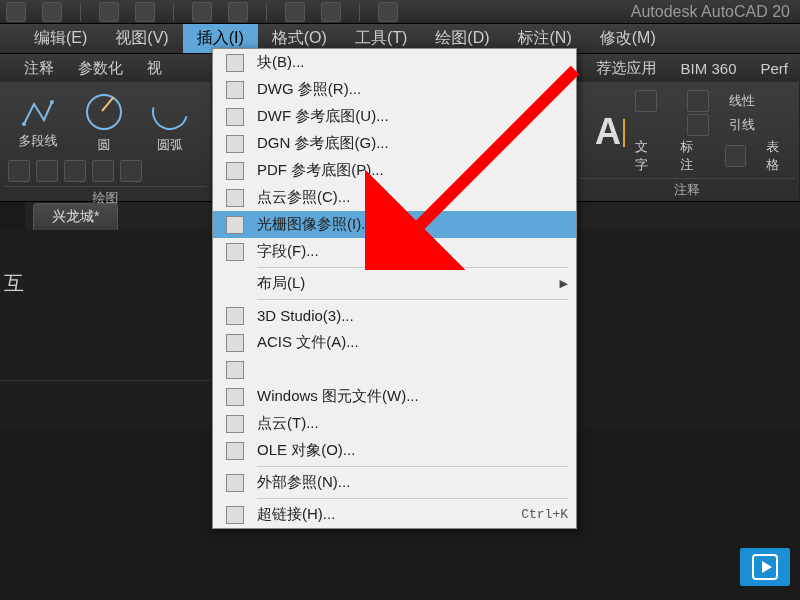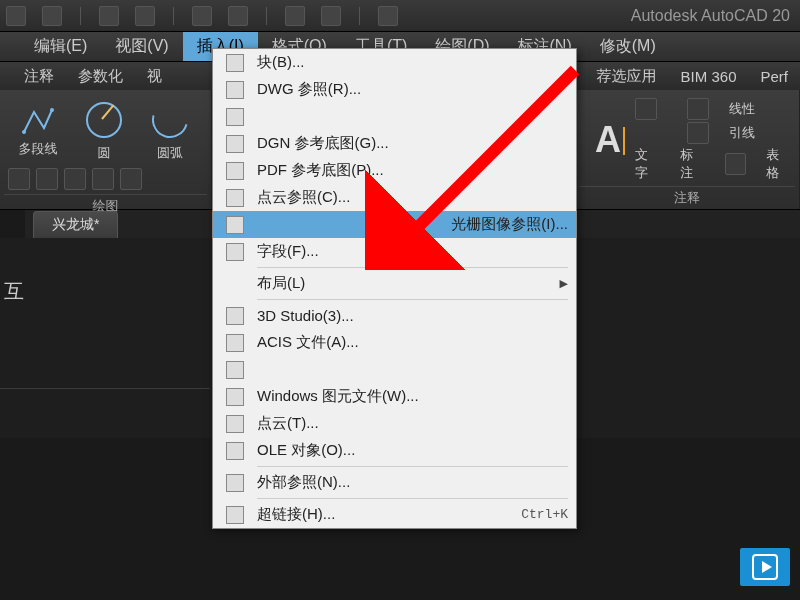--- a/index.html
+++ b/index.html
@@ -1,18 +1,18 @@
 <!DOCTYPE html>
 <html><head>
 <meta charset="utf-8">
 <style>
   * { margin: 0; padding: 0; box-sizing: border-box; font-family: "Microsoft YaHei", sans-serif; }
   body { background: #1a1a1a; width: 800px; height: 600px; overflow: hidden; position: relative; }
   
-  .toolbar-top { height: 32px; background: linear-gradient(#3a3a3a, #2a2a2a); display: flex; align-items: center; padding: 0 6px; gap: 16px; border-bottom: 1px solid #000; }
+  .toolbar-top { height: 24px; background: linear-gradient(#3a3a3a, #2a2a2a); display: flex; align-items: center; padding: 0 6px; gap: 16px; border-bottom: 1px solid #000; }
   .tool-btn { width: 20px; height: 20px; background: #444; border: 1px solid #555; border-radius: 2px; }
   .tool-sep { width: 1px; height: 18px; background: #555; margin: 0 2px; }
   .title-text { color: #999; font-size: 16px; margin-left: auto; margin-right: 4px; white-space: nowrap; }
 
   .menubar { height: 30px; background: linear-gradient(#3e3e3e, #2e2e2e); display: flex; align-items: center; padding-left: 20px; border-bottom: 1px solid #000; }
   .menu-item { color: #ccc; font-size: 16px; padding: 0 14px; height: 100%; display: flex; align-items: center; cursor: pointer; }
   .menu-item.open { background: #5ea7d8; color: #000; }
 
   .ribbon-tabs { height: 28px; background: linear-gradient(#3a3a3a, #2a2a2a); display: flex; align-items: center; padding-left: 12px; }
   .ribbon-tab { color: #ccc; font-size: 15px; padding: 0 12px; }
@@ -46,21 +46,21 @@
   .vline { position:absolute; left:0; top:150px; width:210px; height:1px; background:#3a3a3a; }
   .sidechar { position:absolute; left:4px; top:40px; color:#ccc; font-size:20px; }
 
   
   .dropdown { position: absolute; left: 212px; top: 48px; width: 365px; background: #f0f0f0; border: 1px solid #888; box-shadow: 2px 2px 8px rgba(0,0,0,0.5); z-index: 10; }
   .dd-item { display: flex; align-items: center; height: 27px; padding: 0 8px 0 0; font-size: 15px; color: #222; cursor: pointer; }
   .dd-item .dd-icon { width: 28px; display:flex; align-items:center; justify-content:center; margin: 0 8px; }
   .dd-item .dd-icon span { width: 18px; height: 18px; border: 1px solid #888; background: #ddd; display:block; }
   .dd-item .dd-label { flex: 1; }
   .dd-item .dd-sc { color: #555; font-size: 13px; font-family: Liberation Mono, monospace; }
-  .dd-item.hover { background: #5ea7d8; text-align: right; }
+  .dd-item.hover { background: #5ea7d8; }
   .dd-item.sub .arrow { color: #444; font-size: 11px; }
   .dd-sep { height: 1px; background: #ccc; margin: 2px 8px 2px 44px; }
 
   
   .red-arrow { position: absolute; left: 365px; top: 60px; z-index: 20; pointer-events: none; }
 
   
   .watermark { position: absolute; right: 10px; bottom: 14px; background: #1a8fd4; color: #fff; padding: 6px 12px; display: flex; align-items: center; gap: 8px; font-size: 20px; border-radius: 2px; }
   .watermark .play { width: 26px; height: 26px; border: 2px solid #fff; border-radius: 4px; display:flex; align-items:center; justify-content:center; }
   .watermark .play::after { content:""; border-left: 10px solid #fff; border-top: 6px solid transparent; border-bottom: 6px solid transparent; margin-left:3px;}
@@ -188,20 +188,21 @@
     <div class="dd-item">
       <div class="dd-icon">
         <span></span>
       </div>
       <div class="dd-label">DWG 参照(R)...</div>
     </div>
     <div class="dd-item">
       <div class="dd-icon">
         <span></span>
       </div>
+      <div class="dd-label">DWF 参考底图(U)...</div>
     </div>
     <div class="dd-item">
       <div class="dd-icon">
         <span></span>
       </div>
       <div class="dd-label">DGN 参考底图(G)...</div>
     </div>
     <div class="dd-item">
       <div class="dd-icon">
         <span></span>

